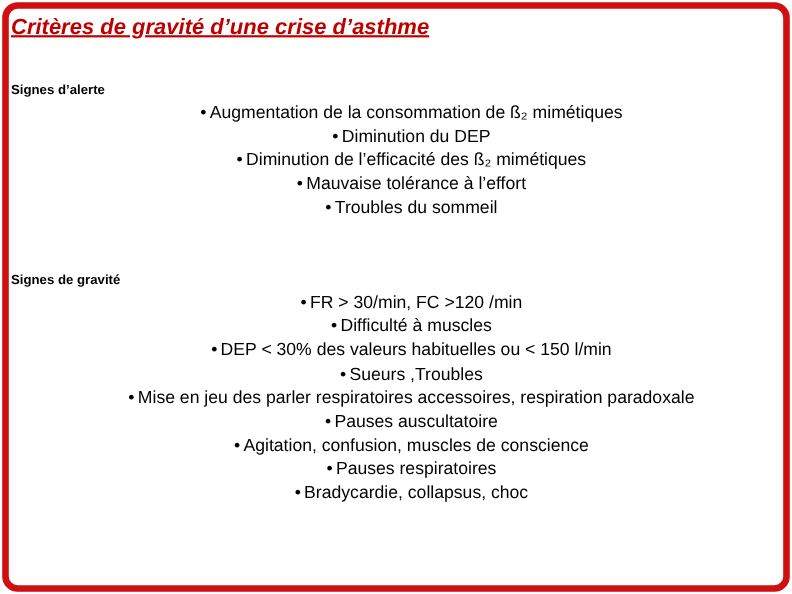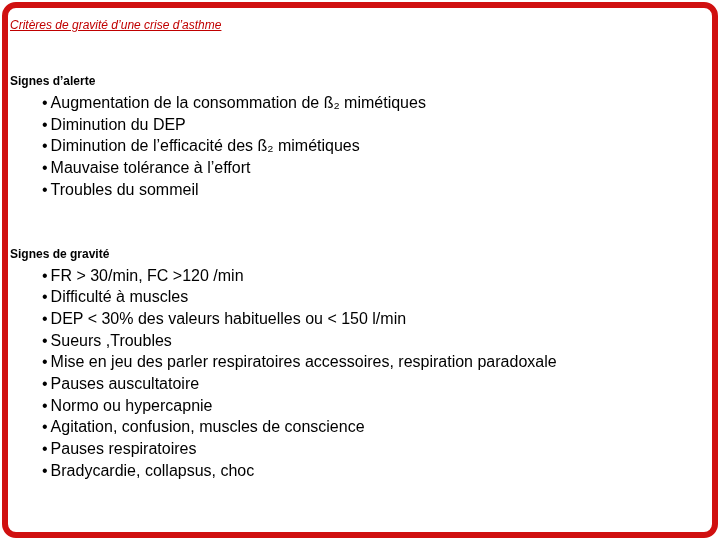--- a/index.html
+++ b/index.html
@@ -27,23 +27,23 @@
     box-sizing: border-box;
   }
   .content {
     position: absolute;
     left: 10px;
     top: 12px;
     right: 14px;
   }
   .title {
     margin: 0;
-    font-size: 12px;
+    font-size: 20px;
     line-height: 26px;
-    font-weight: normal;
+    font-weight: bold;
     font-style: italic;
     text-decoration: underline;
     color: var(--title_red, #c00000);
     white-space: nowrap;
   }
   .section.sec1 { margin-top: 32px; }
   .section.sec2 { margin-top: 42px; }
   .heading {
     font-size: 12px;
     font-weight: bold;
@@ -51,20 +51,21 @@
   }
   ul.bullets {
     list-style: none;
     margin: 0;
     padding: 0 0 0 32px;
   }
   ul.bullets li {
     font-size: 16px;
     line-height: 21.7px;
     white-space: nowrap;
+    text-align: center;
   }
   .blt {
     margin-right: 3px;
   }
 </style>
 </head>
 <body>
 
 <div class="frame"></div>
 
@@ -85,20 +86,19 @@
 
   <div class="section sec2">
     <div class="heading">Signes de gravité</div>
     <ul class="bullets">
       <li><span class="blt">•</span><span>FR &gt; 30/min, FC &gt;120 /min</span></li>
       <li><span class="blt">•</span><span>Difficulté à muscles</span></li>
       <li><span class="blt">•</span><span>DEP &lt; 30% des valeurs habituelles ou &lt; 150 l/min</span></li>
       <li><span class="blt">•</span><span>Sueurs ,Troubles</span></li>
       <li><span class="blt">•</span><span>Mise en jeu des parler respiratoires accessoires, respiration paradoxale</span></li>
       <li><span class="blt">•</span><span>Pauses auscultatoire</span></li>
-      <li><span class="blt">•</span><span>Normo ou hypercapnie</span></li>
       <li><span class="blt">•</span><span>Agitation, confusion, muscles de conscience</span></li>
       <li><span class="blt">•</span><span>Pauses respiratoires</span></li>
       <li><span class="blt">•</span><span>Bradycardie, collapsus, choc</span></li>
     </ul>
   </div>
 
 </div>
 
 </body></html>

